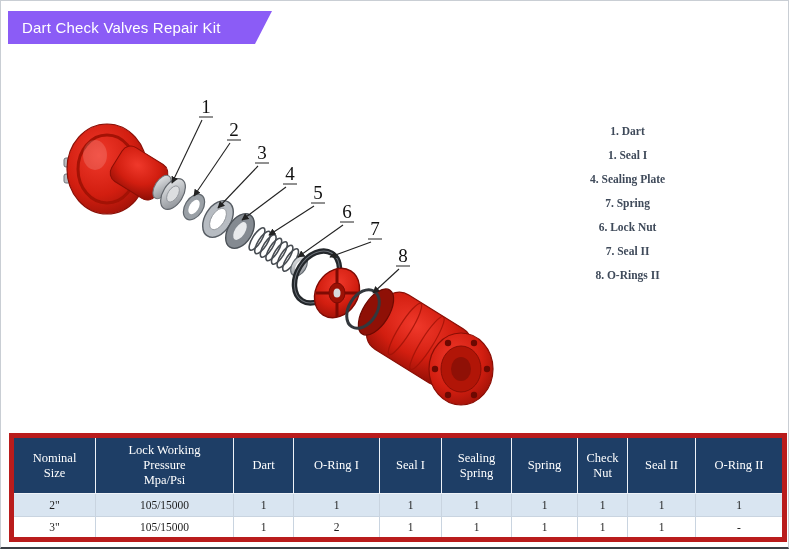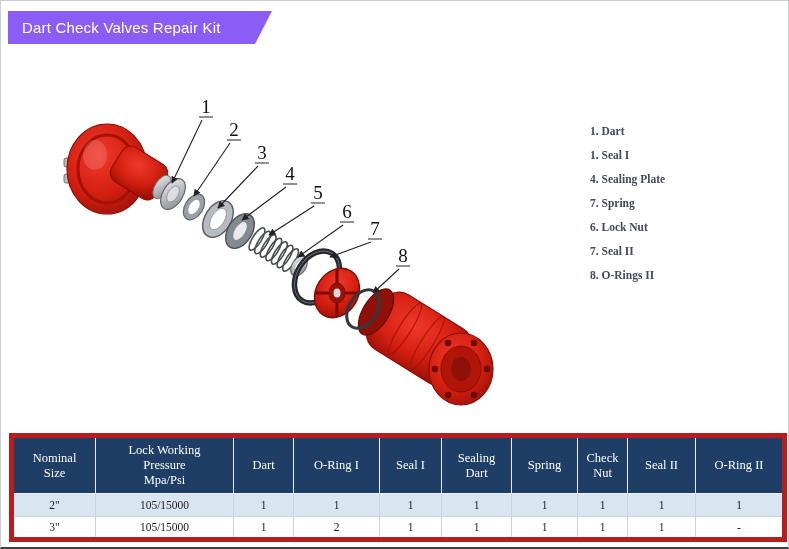--- a/index.html
+++ b/index.html
@@ -9,21 +9,21 @@
 
   .banner { position:absolute; top:10px; left:7px; width:264px; height:33px; background:#8b5cf6;
             clip-path:polygon(0 0, 100% 0, calc(100% - 17px) 100%, 0 100%);
             display:flex; align-items:center; padding-left:14px; }
   .banner .banner-text { color:#ffffff; font-size:15px; letter-spacing:.2px; }
 
   .diagram { position:absolute; left:20px; top:60px; }
 
   .legend { position:absolute; left:589px; top:118px; font-family:"Liberation Serif", serif;
             color:#3f4a5a; font-size:11.5px; font-weight:700; list-style:none; }
-  .legend-item { height:24px; line-height:24px; }
+  .legend-item { height:24px; line-height:24px;text-align:center; }
 
   .parts-table { position:absolute; left:8px; top:432px; width:773px; border-collapse:collapse;
                  table-layout:fixed; font-family:"Liberation Serif", serif; border:5px solid #b91c1c; }
   .parts-table th { background:#1e3e66; color:#ffffff; font-weight:400; font-size:12.5px;
                     border:1px solid #eef2f8; height:58px; white-space:pre-line;
                     vertical-align:middle; text-align:center; padding:2px; }
   .parts-table td { font-size:11.5px; color:#1c1c1c; border:1px solid #c9d4e0; height:23px;
                     text-align:center; vertical-align:middle; background:#ffffff; }
   .parts-table tr.alt td { background:#d9e5f1; }
 
@@ -202,21 +202,21 @@
       <tr>
         <th>Nominal
 Size</th>
         <th>Lock Working
 Pressure
 Mpa/Psi</th>
         <th>Dart</th>
         <th>O-Ring I</th>
         <th>Seal I</th>
         <th>Sealing
-Dart</th>
+Spring</th>
         <th>Spring</th>
         <th>Check
 Nut</th>
         <th>Seal II</th>
         <th>O-Ring II</th>
       </tr>
     </thead>
     <tbody>
       <tr class="alt">
         <td>2"</td>

